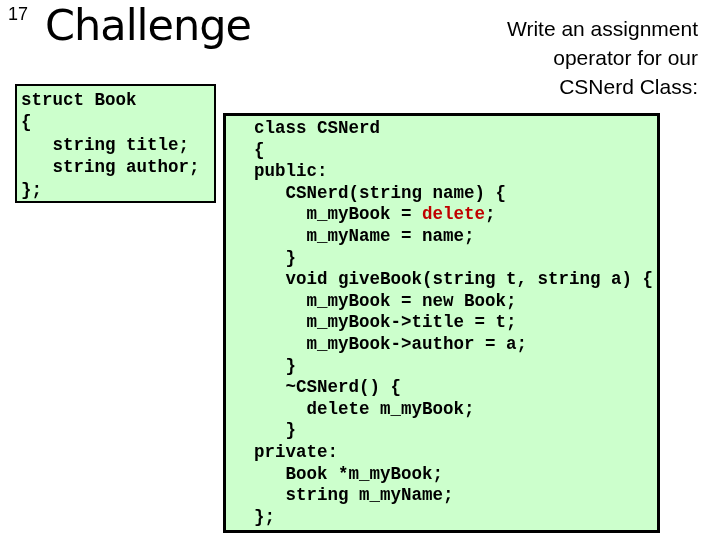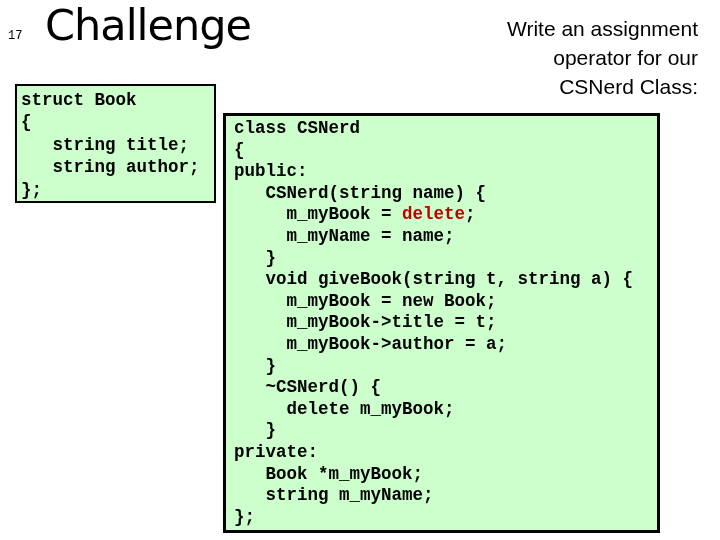--- a/index.html
+++ b/index.html
@@ -14,24 +14,23 @@
     position: relative;
     background: #ffffff;
     overflow: hidden;
     font-family: "DejaVu Sans", "Liberation Sans", sans-serif;
     color: var(--text-black);
   }
   .page-num {
     position: absolute;
     left: 8px;
     top: 4px;
-    font-family: Liberation Mono, monospace;
-    font-size: 12px;
+    font-family: Liberation Sans, sans-serif;
+    font-size: 18px;
     color: var(--text-black);
-    margin-top: 25px;
   }
   .title {
     position: absolute;
     left: 30px;
     top: 0;
     width: 236px;
     text-align: center;
     font-family: "DejaVu Sans", sans-serif;
     font-weight: 400;
     font-size: 43px;
@@ -77,20 +76,21 @@
     top: 113px;
     width: 437px;
     height: 420px;
     border: 3px solid var(--code-box-border);
     padding: 2px 0 0 8px;
     overflow: hidden;
   }
   .class-box .code {
     font-size: 17.5px;
     line-height: 21.6px;
+    margin-left: 20px;
   }
   .kw-red { color: var(--highlight-red); }
 </style>
 </head>
 <body>
 
 <div class="slide">
 
   <div class="page-num">17</div>
 

